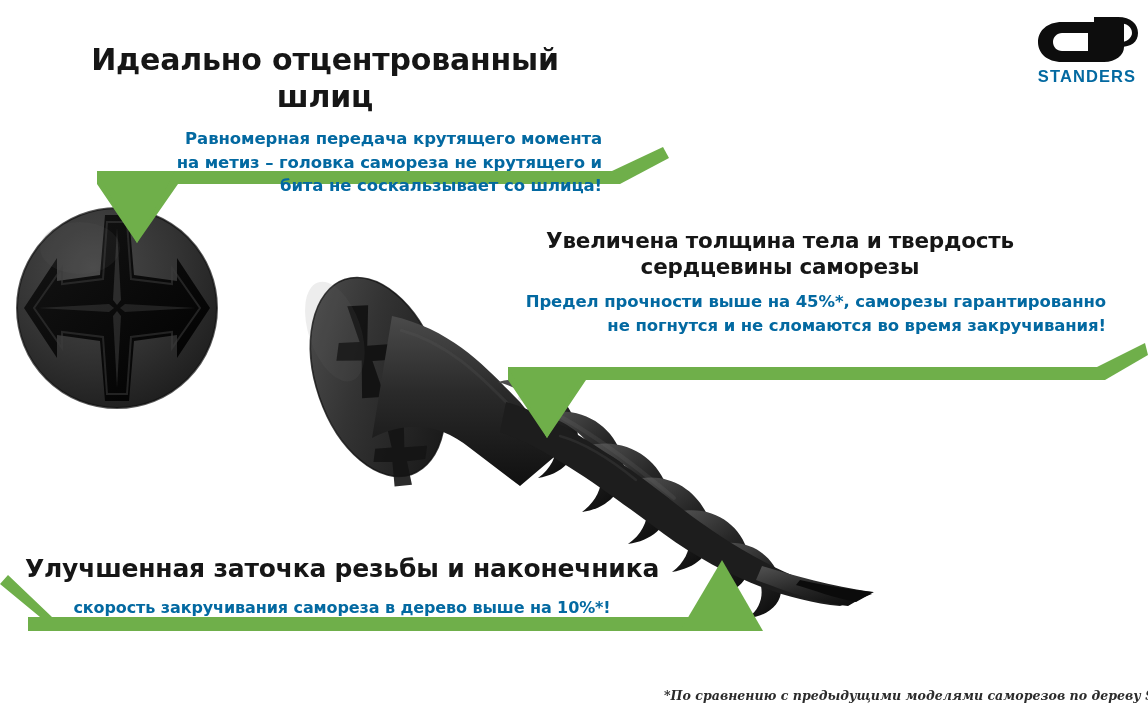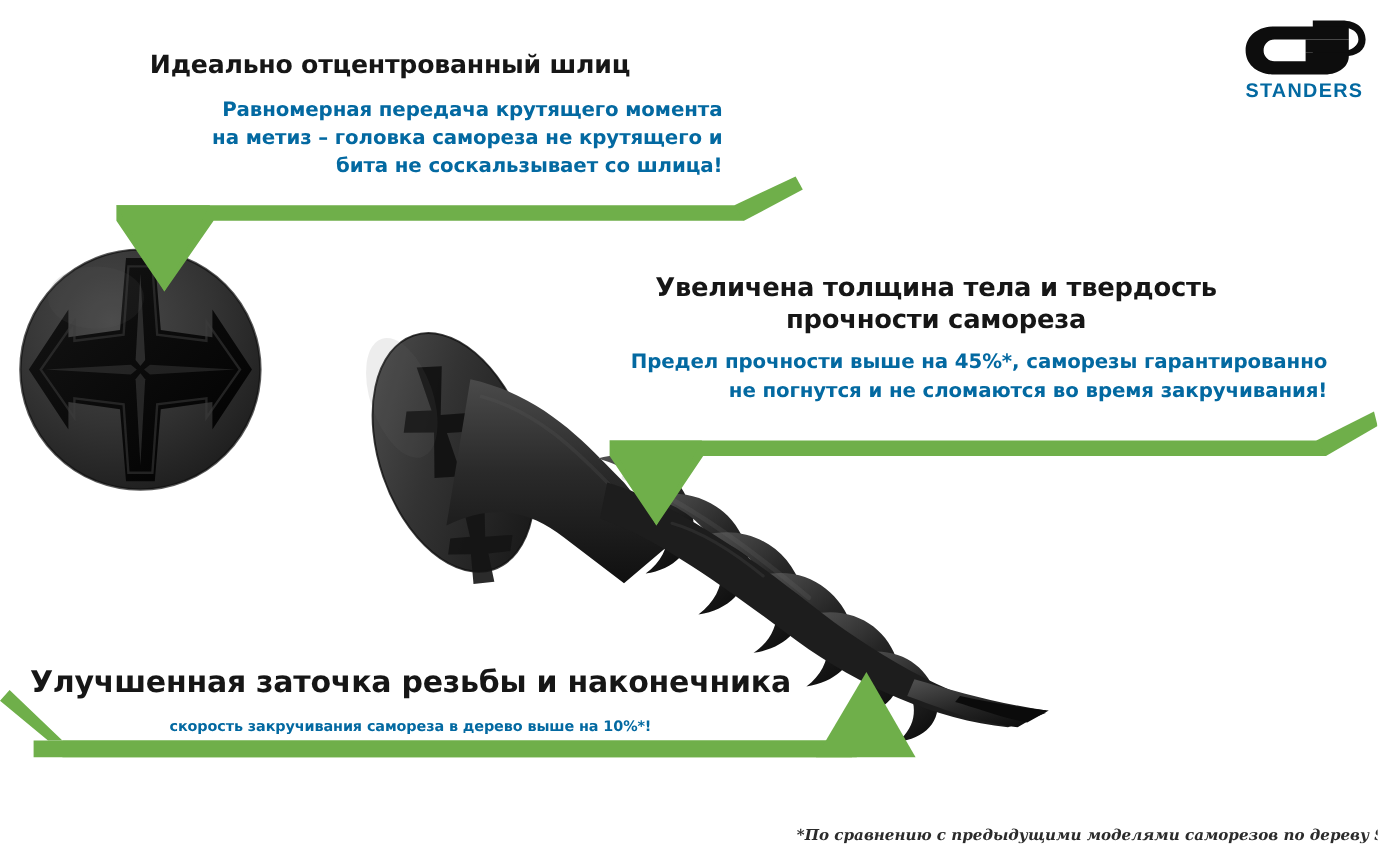--- a/index.html
+++ b/index.html
@@ -27,30 +27,30 @@
     font-weight:bold;font-size:22px;line-height:1.22;color:#161616;
     letter-spacing:-0.2px;
   }
   .subtext{
     font-family:"DejaVu Sans", sans-serif;
     font-weight:bold;font-size:16.5px;line-height:1.42;color:#0369a1;
     letter-spacing:-0.1px;
   }
 
   #block-1{left:40px;top:42px;width:570px;text-align:center;}
-  #block-1 .headline{font-size:21px;}
+  #block-1 .headline{font-size:30px;}
   #block-1 .subtext{margin-top:12px;text-align:right;padding-right:8px;}
 
   #block-2{left:450px;top:228px;width:660px;text-align:center;}
   #block-2 .headline{font-size:21.5px;}
   #block-2 .subtext{margin-top:10px;text-align:right;padding-right:4px;}
 
   #block-3{left:22px;top:554px;width:640px;text-align:center;}
   #block-3 .headline{font-size:25px;}
-  #block-3 .subtext{margin-top:12px;text-align:center;font-size:12px;}
+  #block-3 .subtext{margin-top:12px;text-align:center;font-size:16px;}
 
   .footnote{
     position:absolute;left:664px;top:688px;width:500px;
     font-family:"DejaVu Serif", serif;
     font-style:italic;font-weight:bold;font-size:12.6px;color:#2b2b2b;
     white-space:nowrap;overflow:hidden;
   }
 </style>
 </head>
 <body>
@@ -184,21 +184,21 @@
     <div class="subtext">
       <div>Равномерная передача крутящего момента</div>
       <div>на метиз – головка самореза не крутящего и</div>
       <div>бита не соскальзывает со шлица!</div>
     </div>
   </div>
 
   <div class="block" id="block-2">
     <div class="headline">
       <div>Увеличена толщина тела и твердость</div>
-      <div>прочности самореза</div>
+      <div>сердцевины саморезы</div>
     </div>
     <div class="subtext">
       <div>Предел прочности выше на 45%*, саморезы гарантированно</div>
       <div>не погнутся и не сломаются во время закручивания!</div>
     </div>
   </div>
 
   <div class="block" id="block-3">
     <div class="headline">Улучшенная заточка резьбы и наконечника</div>
     <div class="subtext">скорость закручивания самореза в дерево выше на 10%*!</div>

